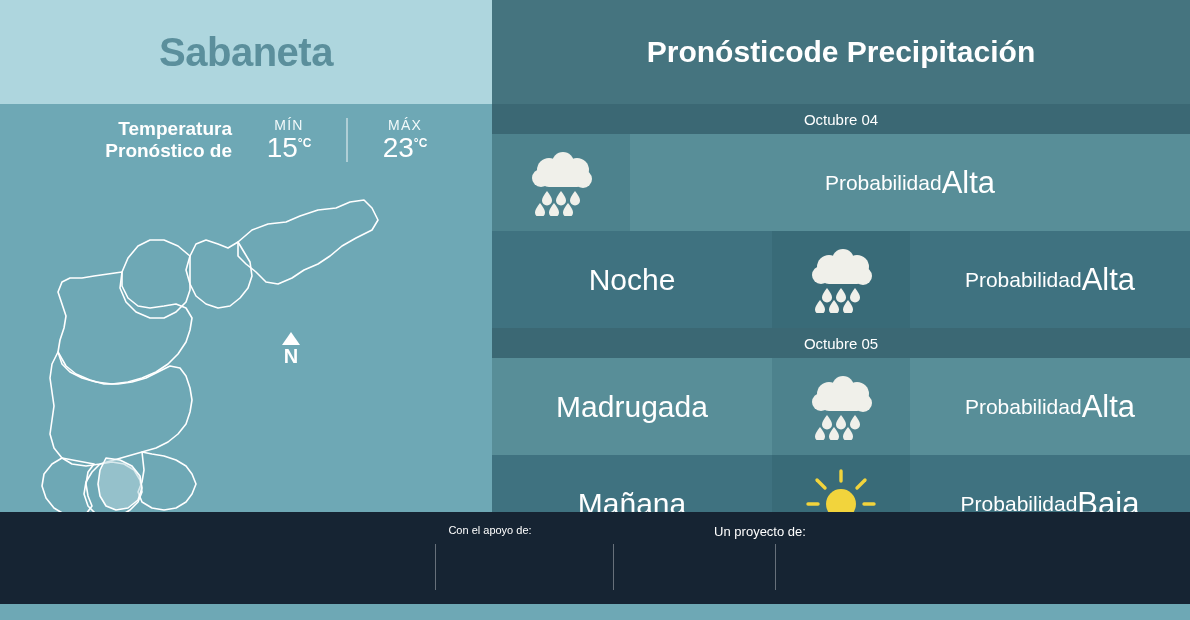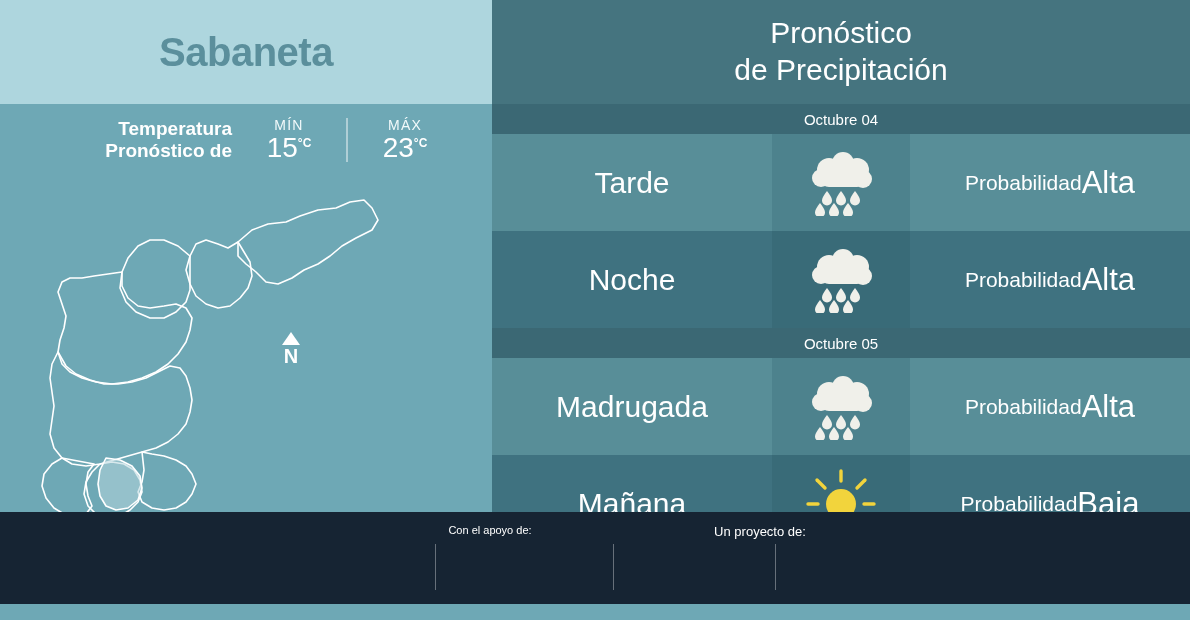--- a/index.html
+++ b/index.html
@@ -120,26 +120,26 @@
   #right-panel {
     position: absolute;
     left: 492px; top: 0;
     width: 698px;
     height: 528px;
     background: #45747f;
   }
   #forecast-title {
     height: 104px;
     display: flex;
-    flex-direction: column;
+    flex-direction: row;
     align-items: center;
     justify-content: center;
     color: #ffffff;
     font-size: 30px;
-    font-weight: normal;
+    font-weight: bold;
     line-height: 1.22;
     text-align: center;
   }
   .date-band {
     height: 30px;
     background: #3b6874;
     color: #ffffff;
     font-size: 15px;
     display: flex;
     align-items: center;
@@ -275,21 +275,20 @@
   <div id="right-panel">
 
     <div id="forecast-title">
       <div>Pronóstico</div>
       <div>de Precipitación</div>
     </div>
 
     <div class="date-band">Octubre 04</div>
 
     <div class="forecast-row light">
-      <div class="cell-period">Tarde</div>
       <div class="cell-icon">
         <svg width="72" height="66" viewBox="0 0 72 66">
           <g fill="#f0f0ea">
             <circle cx="24" cy="20" r="12"></circle>
             <circle cx="38" cy="13" r="11"></circle>
             <circle cx="52" cy="20" r="12"></circle>
             <circle cx="16" cy="28" r="9"></circle>
             <circle cx="58" cy="29" r="9"></circle>
             <rect x="16" y="20" width="44" height="17" rx="8"></rect>
             <path d="M22 41 c3 4 5 7 5 9.5 a5 5 0 0 1 -10 0 c0 -2.5 2 -5.5 5 -9.5 z"></path>

